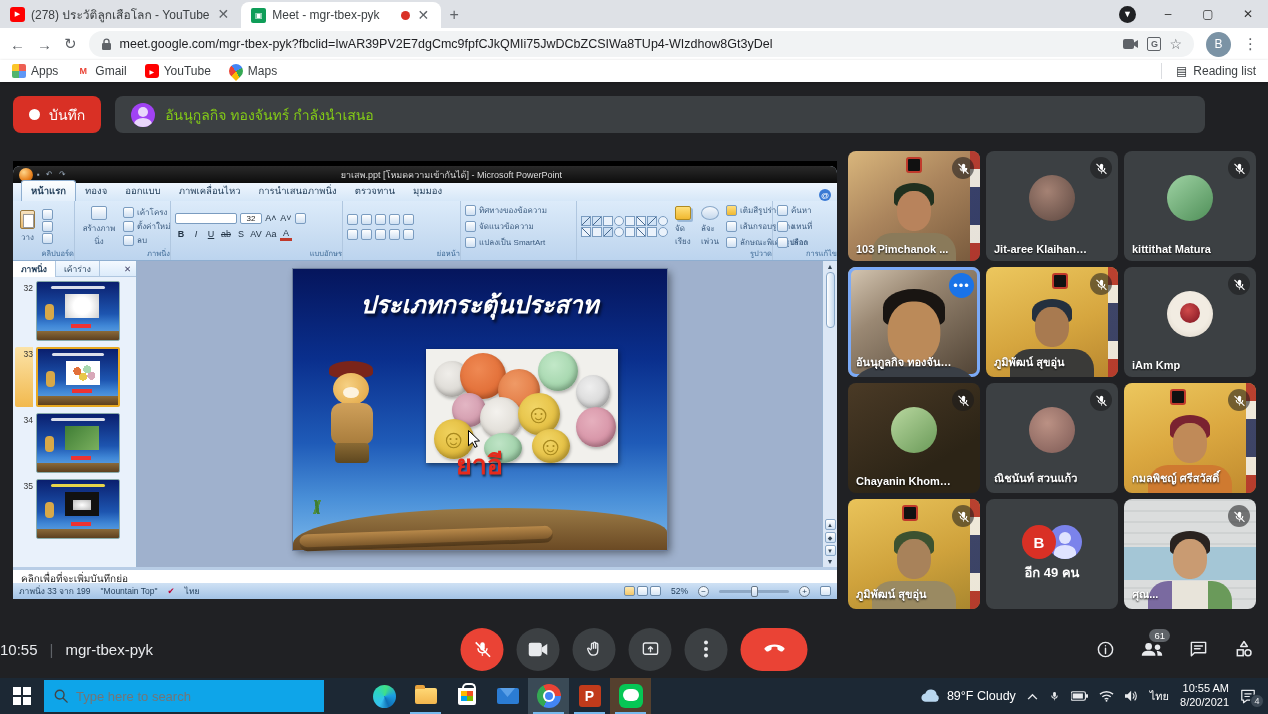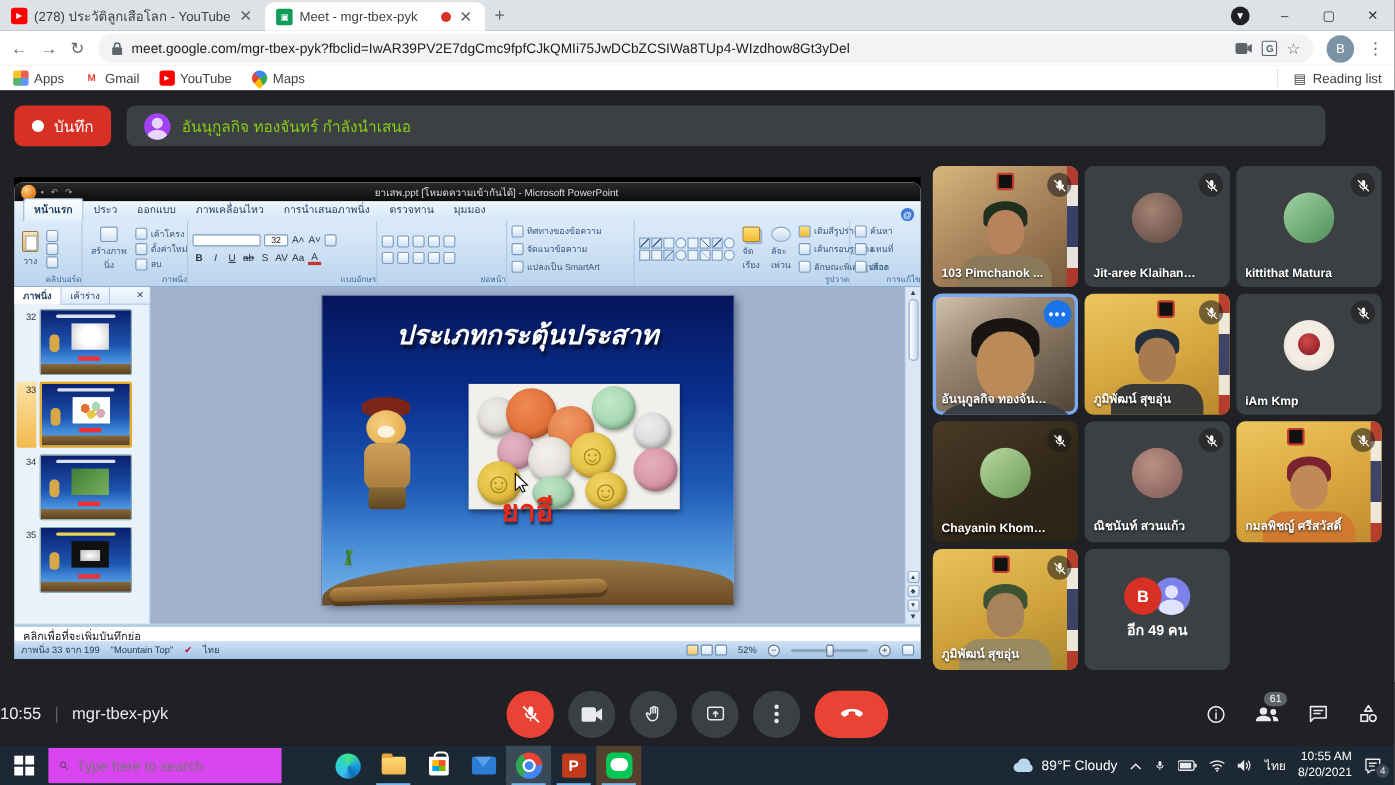--- a/index.html
+++ b/index.html
@@ -190,21 +190,21 @@
   .cbtn.end{width:67px;border-radius:22px}
   .mb-right{margin-left:auto;display:flex;gap:26px;align-items:center;padding-right:14px}
   .rbic{position:relative;display:flex;align-items:center;justify-content:center}
   .cntbadge{position:absolute;top:-11px;right:-7px;background:#5f6368;color:#fff;font-size:9.5px;border-radius:9px;padding:1px 5px}
 
   
   .taskbar{position:absolute;left:0;bottom:0;width:100%;height:36px;background:#1c2834;display:flex;align-items:stretch;color:#fff}
   .tb-start{width:44px;display:flex;align-items:center;justify-content:center}
   .winlogo{display:grid;grid-template-columns:8px 8px;grid-auto-rows:8px;gap:1.5px}
   .winlogo span{background:#fff}
-  .tb-search{width:212px;background:#d946ef;display:flex;align-items:center;gap:8px;padding:0 10px;margin:2px 0}
+  .tb-search{width:280px;background:#0ea5e9;display:flex;align-items:center;gap:8px;padding:0 10px;margin:2px 0}
   .tb-search input{border:none;outline:none;font-size:13px;width:190px;color:#111;background:transparent}
   .tb-apps{display:flex;align-items:stretch;margin-left:40px}
   .slot{width:41px;display:flex;align-items:center;justify-content:center;position:relative}
   .slot.run::after{content:"";position:absolute;bottom:0;left:5px;right:5px;height:2px;background:#76b9ed}
   .slot.focus{background:#3a4a56}
   .slot.linebg{background:#55402e}
   .edge-ic{width:23px;height:23px;border-radius:50%;background:conic-gradient(from 210deg,#35c1f1,#2bd4c4 25%,#41e084 45%,#1b9de2 65%,#0f6fb5 85%,#35c1f1)}
   .fold-ic{width:22px;height:16px;background:linear-gradient(#ffd977,#f3b64d);border-radius:2px;position:relative}
   .fold-ic::before{content:"";position:absolute;top:-3px;left:0;width:10px;height:4px;background:#e8a33d;border-radius:2px 2px 0 0}
   .store-ic{width:18px;height:17px;background:#fff;border-radius:0 0 2px 2px;position:relative}
@@ -308,21 +308,21 @@
 
   <div class="ppt">
     <div class="pptwin">
       <div class="ppt-title">
         <span class="orb"></span>
         <span class="qat">▪ ↶ ↷</span>
         <span class="t">ยาเสพ.ppt [โหมดความเข้ากันได้] - Microsoft PowerPoint</span>
       </div>
       <div class="ppt-tabs">
         <span class="ppt-tab act">หน้าแรก</span>
-        <span class="ppt-tab">ประว</span>
+        <span class="ppt-tab">ทองจ</span>
         <span class="ppt-tab">ออกแบบ</span>
         <span class="ppt-tab">ภาพเคลื่อนไหว</span>
         <span class="ppt-tab">การนำเสนอภาพนิ่ง</span>
         <span class="ppt-tab">ตรวจทาน</span>
         <span class="ppt-tab">มุมมอง</span>
         <span class="ppt-help">@</span>
       </div>
       <div class="ribbon">
         <div class="rgroup" style="width:62px">
           <div class="bigbtn">
@@ -739,20 +739,35 @@
         </span>
       <span class="nm">ภูมิพัฒน์ สุขอุ่น</span>
     </div>
     <div class="pt t11">
       <div class="duo">
         <span class="circ b">B</span>
         <span class="circ p"></span>
       </div>
       <span class="nm">อีก 49 คน</span>
     </div>
+    <div class="pt t12">
+      <div class="person">
+          <span class="hair"></span>
+          <span class="head"></span>
+          <span class="torso"></span>
+        </div>
+      <span class="micchip">
+          <svg width="13" height="13" viewBox="0 0 24 24" fill="#fff">
+            <path d="M12 14a3 3 0 0 0 3-3V6a3 3 0 0 0-6 0v5a3 3 0 0 0 3 3z"></path>
+            <path d="M12 17.95A7 7 0 0 0 19 11h-2a5 5 0 0 1-10 0H5a7 7 0 0 0 6 6.9V21h2z"></path>
+            <rect x="2" y="3.8" width="26" height="2" transform="rotate(45 4 5)" fill="#fff"></rect>
+          </svg>
+        </span>
+      <span class="nm">ศุณ...</span>
+    </div>
   </div>
 
   <div class="meetbar">
     <div class="mb-left">
       <span>10:55</span>
       <span class="sep">|</span>
       <span>mgr-tbex-pyk</span>
     </div>
     <div class="mb-center">
       <div class="cbtn red">

